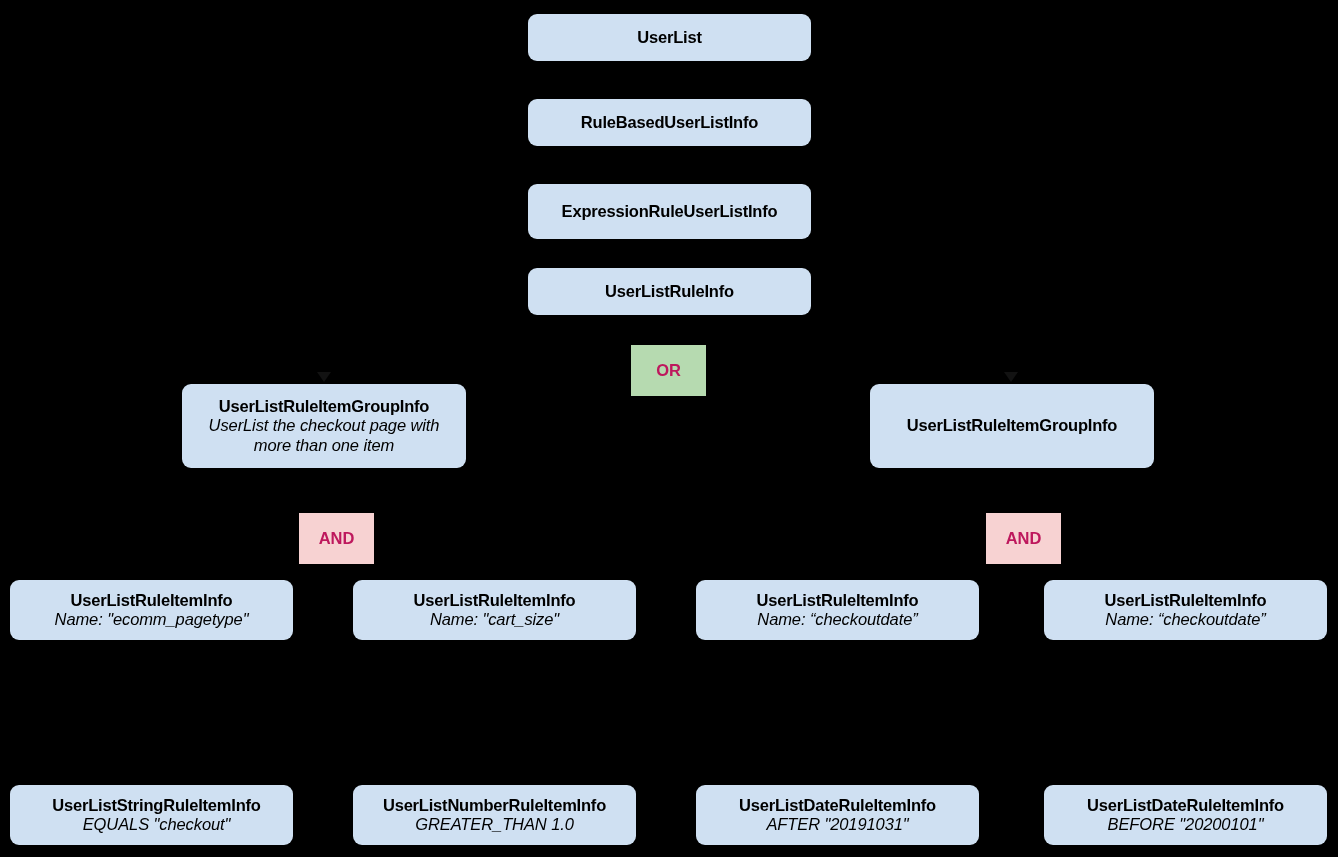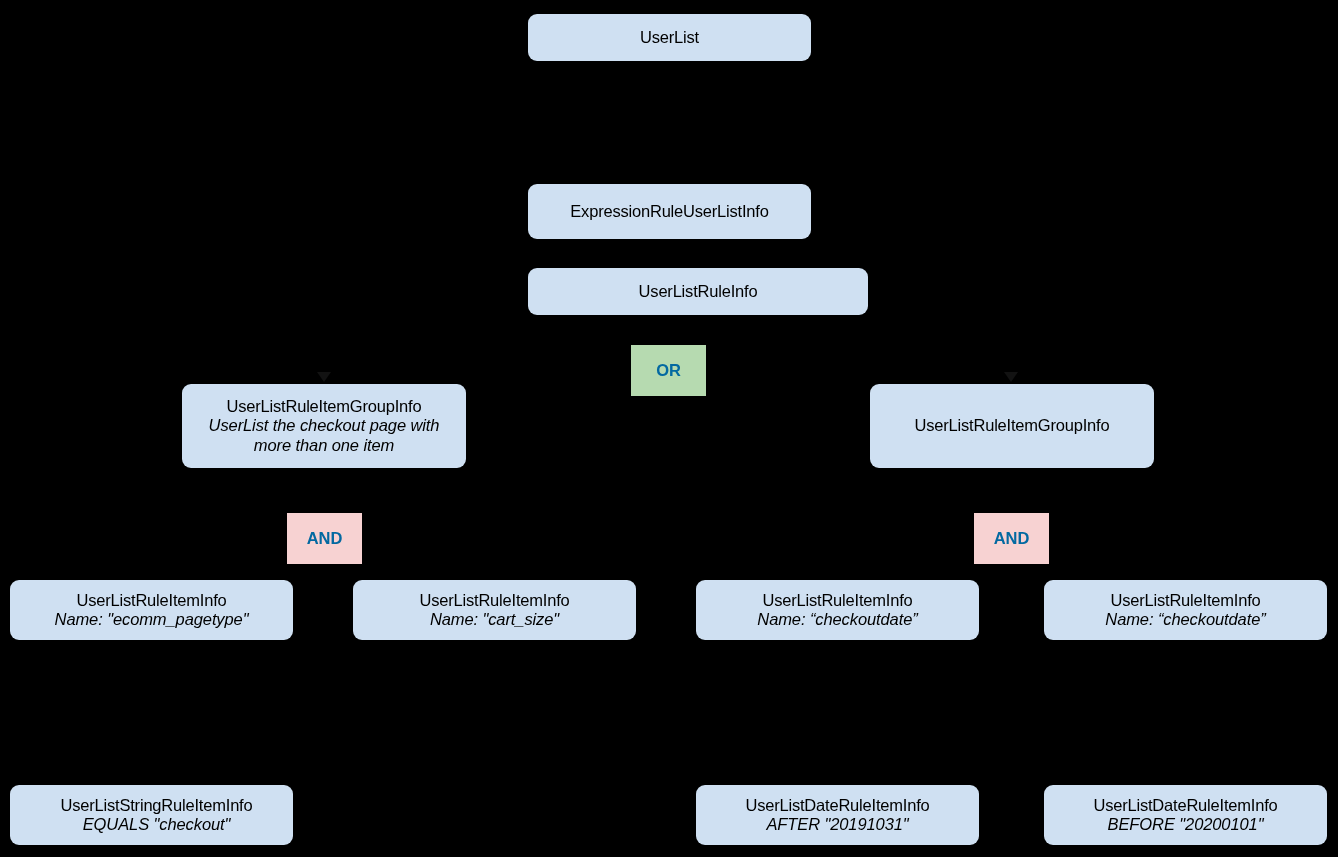--- a/index.html
+++ b/index.html
@@ -26,46 +26,46 @@
     align-items: center;
     justify-content: center;
     text-align: center;
     color: #000000;
     background: #cfe0f2;
     border-radius: 9px;
     padding: 2px 8px;
     line-height: 1.18;
   }
   .node .title {
-    font-weight: normal;
+    font-weight: bold;
     font-size: 16.5px;
     letter-spacing: -0.2px;
     white-space: nowrap;
   }
   .node .sub {
     font-style: italic;
     font-size: 16.5px;
     letter-spacing: -0.1px;
   }
   .node.group .sub {
     max-width: 258px;
   }
   .op {
     position: absolute;
     box-sizing: border-box;
     display: flex;
     align-items: center;
     justify-content: center;
-    color: #0369a1;
+    color: #be185d;
     font-size: 16.5px;
     font-weight: bold;
     border-radius: 0;
   }
   .op.or { background: #b6dab0; }
-  .op.and { background: #f7d2d2; }
+  .op.and { background: #f7d2d2; margin-left: 12px; }
   .arrowhead {
     position: absolute;
     width: 0;
     height: 0;
     border-left: 7px solid transparent;
     border-right: 7px solid transparent;
     border-top: 10px solid #121212;
   }
 </style>
 </head>
@@ -73,26 +73,29 @@
 
 <div id="canvas">
 
   <div class="arrowhead" style="left:317px; top:372px;"></div>
   <div class="arrowhead" style="left:1004px; top:372px;"></div>
 
   <div class="node" style="left:528px; top:14px; width:283px; height:47px;">
     <div class="title">UserList</div>
   </div>
 
+  <div class="node" style="left:528px; top:99px; width:283px; height:47px;">
+    <div class="title">RuleBasedUserListInfo</div>
+  </div>
 
   <div class="node" style="left:528px; top:184px; width:283px; height:55px;">
     <div class="title">ExpressionRuleUserListInfo</div>
   </div>
 
-  <div class="node" style="left:528px; top:268px; width:340px; height:47px;">
+  <div class="node" style="left:528px; top:268px; width:283px; height:47px;">
     <div class="title">UserListRuleInfo</div>
   </div>
 
   <div class="op or" style="left:631px; top:345px; width:75px; height:51px;">OR</div>
 
   <div class="node group" style="left:182px; top:384px; width:284px; height:84px;">
     <div class="title">UserListRuleItemGroupInfo</div>
     <div class="sub">UserList the checkout page with more than one item</div>
   </div>
 
@@ -122,20 +125,24 @@
   <div class="node" style="left:1044px; top:580px; width:283px; height:60px;">
     <div class="title">UserListRuleItemInfo</div>
     <div class="sub">Name: “checkoutdate”</div>
   </div>
 
   <div class="node" style="left:10px; top:785px; width:283px; height:60px;padding-left:18px;">
     <div class="title">UserListStringRuleItemInfo</div>
     <div class="sub">EQUALS "checkout"</div>
   </div>
 
+  <div class="node" style="left:353px; top:785px; width:283px; height:60px;">
+    <div class="title">UserListNumberRuleItemInfo</div>
+    <div class="sub">GREATER_THAN 1.0</div>
+  </div>
 
   <div class="node" style="left:696px; top:785px; width:283px; height:60px;">
     <div class="title">UserListDateRuleItemInfo</div>
     <div class="sub">AFTER "20191031"</div>
   </div>
 
   <div class="node" style="left:1044px; top:785px; width:283px; height:60px;">
     <div class="title">UserListDateRuleItemInfo</div>
     <div class="sub">BEFORE "20200101"</div>
   </div>

